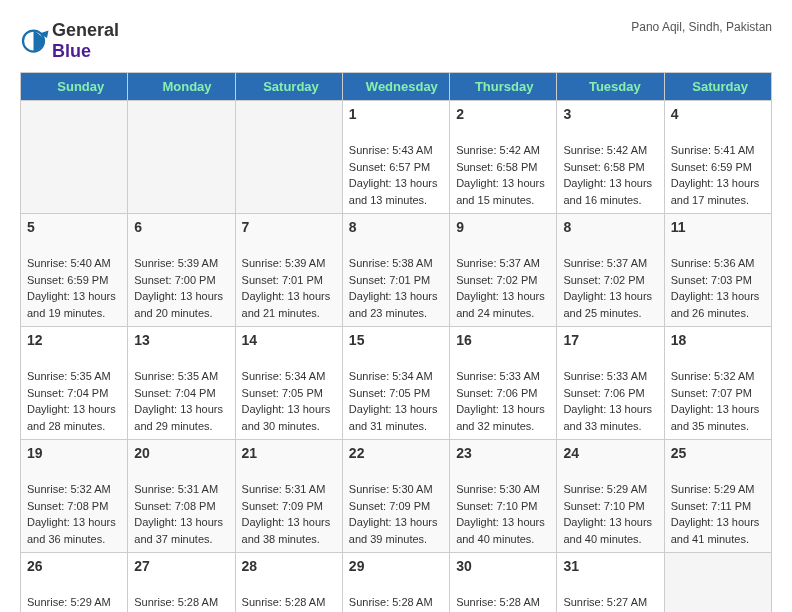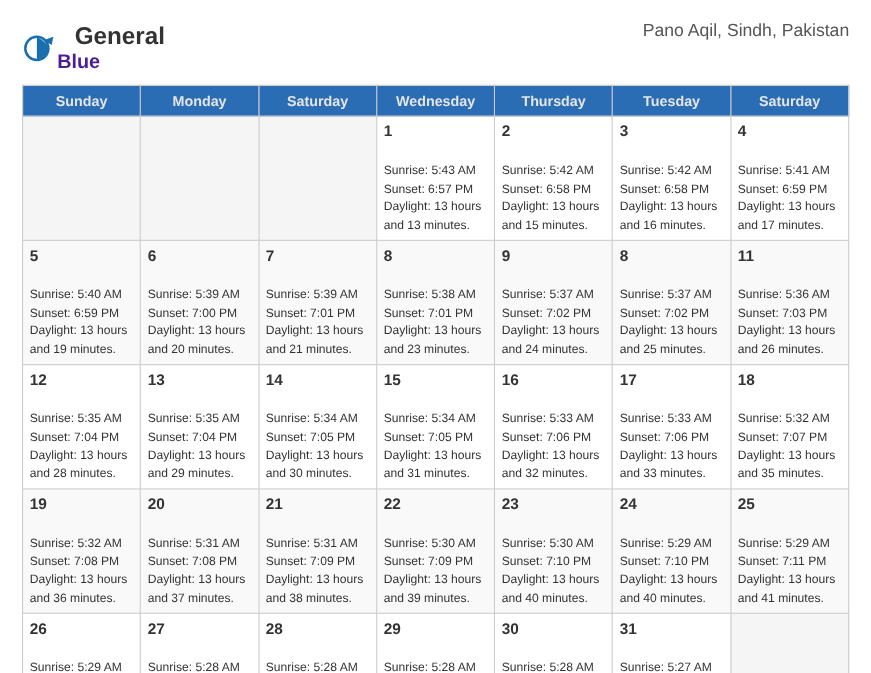--- a/index.html
+++ b/index.html
@@ -14,58 +14,57 @@
       display: flex;
       justify-content: space-between;
       align-items: flex-start;
       margin-bottom: 10px;
     }
     .logo {
       display: flex;
       align-items: center;
     }
     .logo-text-general {
-      font-size: 22px;
+      font-size: 18px;
       font-weight: bold;
       color: #333;
-      margin-left: 16px;
     }
     .logo-text-blue {
       font-size: 18px;
       font-weight: bold;
       color: #4c1d95;
     }
     .logo-icon {
       width: 30px;
       height: 30px;
       margin-right: 2px;
     }
     .title-area {
       text-align: right;
     }
     .month-title {
       font-size: 36px;
       font-weight: bold;
       color: #333;
     }
     .location-title {
-      font-size: 16px;
+      font-size: 12px;
       color: #555;
       text-align: right;
     }
     table {
       width: 100%;
       border-collapse: collapse;
       table-layout: fixed;
     }
     th {
       background-color: #2a6db5;
-      color: #e5e5e5;
-      text-align: center;
-      padding: 6px 8px;
+      color: #86efac;
+      text-align: right;
+      padding: 6px 23px;
       font-size: 13px;
       border: 1px solid #ccc;
     }
     td {
       border: 1px solid #ccc;
       vertical-align: top;
       padding: 5px 6px;
       font-size: 11px;
       color: #333;
       height: 90px;

